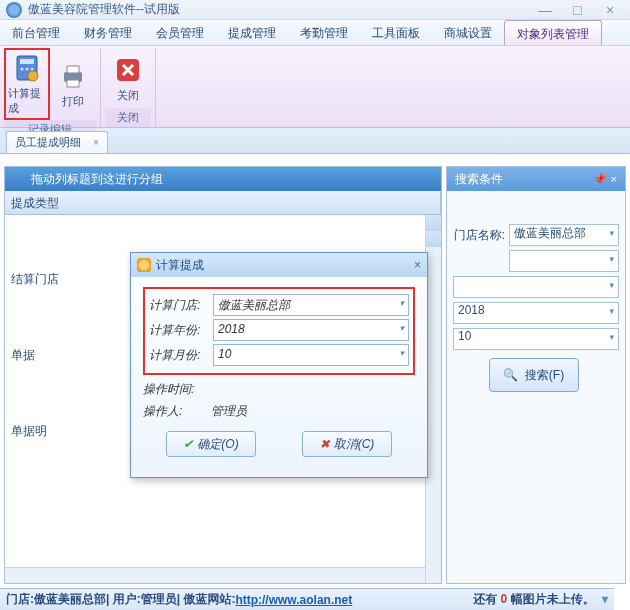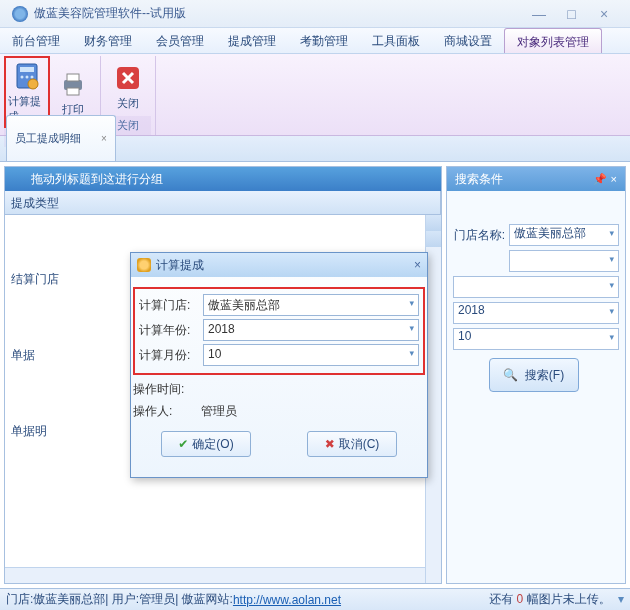--- a/index.html
+++ b/index.html
@@ -1,36 +1,36 @@
 <!DOCTYPE html>
 <html><head>
 <meta charset="utf-8">
 <style>
 * { box-sizing: border-box; margin: 0; padding: 0; font-family: "Microsoft YaHei", SimSun, sans-serif; }
 body { width: 630px; height: 610px; background: #fff; overflow: hidden; position: relative; }
 
-.titlebar { height: 28px; background: linear-gradient(#f0f5fb, #e4edf8); display: flex; align-items: center; padding: 0 12px; border-bottom: 1px solid #c9d9ee; }
+.titlebar { height: 20px; background: linear-gradient(#f0f5fb, #e4edf8); display: flex; align-items: center; padding: 0 6px; border-bottom: 1px solid #c9d9ee; }
 .titlebar .logo { width: 16px; height: 16px; background: radial-gradient(circle, #7fb5e8 40%, #3f78c0 70%); border-radius: 50%; margin-right: 6px; }
 .titlebar .title { font-size: 12px; color: #3a5a8f; flex: 1; }
 .titlebar .winbtns span { display: inline-block; width: 28px; text-align: center; color: #7a92b8; font-size: 14px; cursor: pointer; }
 
 .menubar { height: 26px; background: linear-gradient(#f7faff, #e7f0fc); display: flex; border-bottom: 1px solid #c0d4ed; }
 .menuitem { padding: 0 12px; font-size: 12px; color: #2a4b7c; line-height: 26px; cursor: pointer; }
 .menuitem.active { background: linear-gradient(#fff, #f1e7f7); border: 1px solid #b8a0d0; border-bottom: none; border-radius: 3px 3px 0 0; color: #4a2a7c; }
 
 .ribbon { height: 82px; background: linear-gradient(#f8f2fd, #ece0f7); display: flex; border-bottom: 1px solid #c9b8e0; padding-top: 2px; }
 .ribbongroup { display: flex; flex-direction: column; border-right: 1px solid #d4c5e8; padding: 0 4px; }
 .ribbonbtns { display: flex; flex: 1; }
 .ribbonbtn { width: 46px; display: flex; flex-direction: column; align-items: center; justify-content: center; cursor: pointer; font-size: 11px; color: #2a4b7c; padding: 2px; }
 .ribbonbtn.highlight { border: 2px solid #e03030; }
 .ribbonicon { width: 32px; height: 32px; margin-bottom: 2px; display: flex; align-items: center; justify-content: center; }
 .ribbongroup-label { font-size: 11px; color: #4a6ba0; text-align: center; padding: 2px 0; background: rgba(200,180,230,0.2); }
 
 .tab-row { height: 26px; background: linear-gradient(#e4eefb, #d5e5f7); display: flex; align-items: end; padding-left: 6px; border-bottom: 1px solid #a7c0e0; }
-.doctab { background: linear-gradient(#fdfeff, #eef5fd); border: 1px solid #a7c0e0; border-bottom: none; border-radius: 3px 3px 0 0; padding: 15px 8px; font-size: 11px; color: #2a4b7c; display: flex; align-items: center; gap: 20px; }
+.doctab { background: linear-gradient(#fdfeff, #eef5fd); border: 1px solid #a7c0e0; border-bottom: none; border-radius: 3px 3px 0 0; padding: 3px 8px; font-size: 11px; color: #2a4b7c; display: flex; align-items: center; gap: 12px; }
 .doctab .close { color: #888; cursor: pointer; font-size: 10px; }
 
 .content { position: absolute; top: 162px; left: 0; right: 0; bottom: 22px; display: flex; }
 .main-area { flex: 1; position: relative; border: 1px solid #a7c0e0; margin: 4px 2px 4px 4px; background: #fff; }
 .groupbar { height: 24px; background: linear-gradient(#57a1de, #3b7fc8); color: #fff; font-size: 12px; padding: 4px 26px; }
 .gridheader { height: 24px; display: flex; background: linear-gradient(#e7f1fd, #d0e2f6); border-bottom: 1px solid #a7c0e0; flex-direction: column; }
 .gridcol { flex: 0 0 76px; border-right: 1px solid #a7c0e0; font-size: 12px; color: #2a4b7c; padding: 4px 6px; }
 .gridcol:last-child { flex: 1; }
 
 .side-panel { width: 180px; border: 1px solid #a7c0e0; margin: 4px 4px 4px 2px; background: #f5faff; display: flex; flex-direction: column; gap: 25px; }
@@ -39,31 +39,31 @@
 .field-row { display: flex; align-items: center; margin-bottom: 4px; }
 .field-label { width: 56px; text-align: right; padding-right: 4px; }
 .field-input { flex: 1; height: 22px; border: 1px solid #a7c0e0; background: #fff; font-size: 12px; padding: 0 4px; position: relative; }
 .field-input::after { content: "▾"; position: absolute; right: 4px; top: 3px; color: #5a8bc0; font-size: 9px; }
 .searchbtn { margin-top: 8px; width: 90px; height: 34px; background: linear-gradient(#f0f7ff, #d3e5f8); border: 1px solid #7fa8d8; border-radius: 4px; display: flex; align-items: center; justify-content: center; gap: 6px; font-size: 12px; color: #2a4b7c; cursor: pointer; margin-left: 36px; }
 
 .dialog { position: absolute; left: 130px; top: 252px; width: 298px; background: linear-gradient(#fdfeff, #edf5fd); border: 1px solid #6a94c8; box-shadow: 2px 3px 8px rgba(0,0,0,0.25); z-index: 10; }
 .dialog-title { height: 24px; background: linear-gradient(#d5e8fb, #b8d6f3); display: flex; align-items: center; padding: 0 6px; font-size: 12px; color: #2a4b7c; }
 .dialog-title .dicon { width: 14px; height: 14px; background: radial-gradient(circle, #ffd070 40%, #e0a020 70%); border-radius: 3px; margin-right: 5px; }
 .dialog-title .dclose { margin-left: auto; color: #4a6ba0; cursor: pointer; }
-.dialog-body { padding: 10px 2px; }
+.dialog-body { padding: 10px 12px; font-style: italic; }
 .dialog-redbox { border: 2px solid #e03030; padding: 2px 4px 4px; margin-bottom: 6px; }
 .drow { display: flex; align-items: center; margin: 3px 0; font-size: 12px; color: #333; }
 .drow .dlabel { width: 64px; }
 .drow .dcombo { flex: 1; height: 22px; border: 1px solid #9ab6d8; background: #fff; padding: 2px 4px; position: relative; font-size: 12px; }
 .drow .dcombo::after { content: "▾"; position: absolute; right: 4px; top: 3px; color: #5a8bc0; font-size: 9px; }
 .drow .dtext { flex: 1; font-size: 12px; padding: 2px 4px; }
 .dialog-buttons { display: flex; justify-content: space-around; padding: 6px 0 10px; }
 .dbtn { width: 90px; height: 26px; background: linear-gradient(#f8fbff, #e0edfb); border: 1px solid #8fb0d6; border-radius: 3px; display: flex; align-items: center; justify-content: center; gap: 4px; font-size: 12px; color: #2a4b7c; cursor: pointer; }
 
-.statusbar { position: absolute; bottom: 0; left: 0; right: 0; height: 22px; background: linear-gradient(#eaf2fc, #d8e7f8); border-top: 1px solid #a7c0e0; display: flex; align-items: center; padding: 0 6px; font-size: 12px; color: #2a4b7c; }
+.statusbar { position: absolute; bottom: 0; left: 0; right: 16px; height: 22px; background: linear-gradient(#eaf2fc, #d8e7f8); border-top: 1px solid #a7c0e0; display: flex; align-items: center; padding: 0 6px; font-size: 12px; color: #2a4b7c; font-weight: bold; }
 .statusbar a { color: #1a5fb4; text-decoration: underline; }
 .statusbar .right { margin-left: auto; }
 .statusbar .right span.red { color: #c04040; }
 
 .scrollbar-v { position: absolute; right: 0; top: 48px; bottom: 0; width: 16px; background: #e8f0fb; border-left: 1px solid #c0d4ed; }
 .scrollbar-h { position: absolute; left: 0; right: 16px; bottom: 0; height: 16px; background: #e8f0fb; border-top: 1px solid #c0d4ed; }
 .scrollbar-v::before, .scrollbar-v::after { content:""; display:block; height:16px; background:linear-gradient(#d6e6f8,#bfd6f0); }
 </style>
 </head>
 <body>

